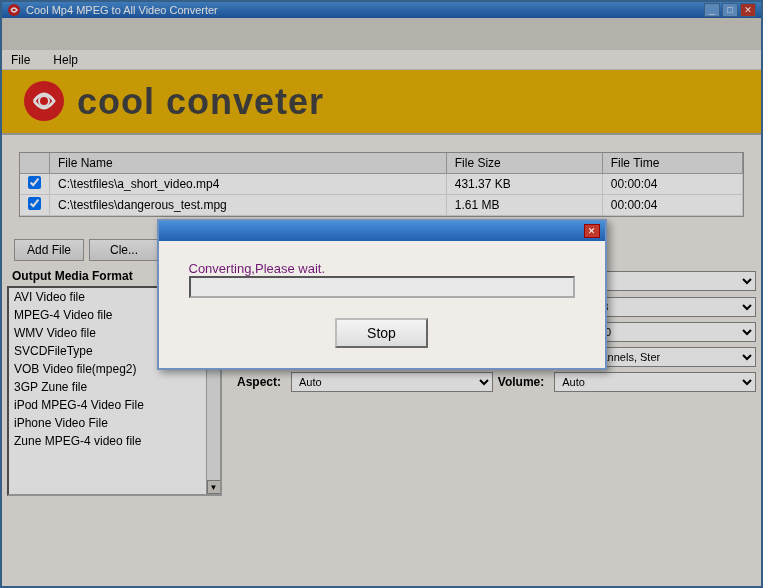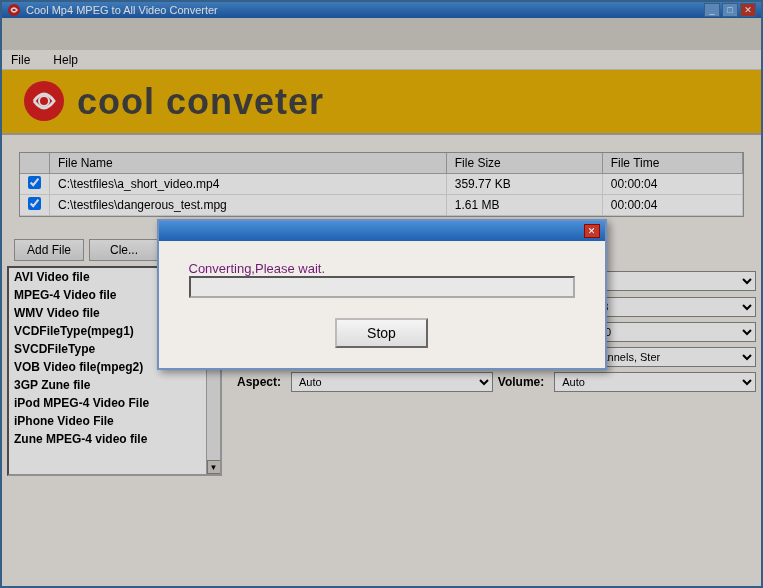--- a/index.html
+++ b/index.html
@@ -160,21 +160,20 @@
       height: 100%;
     }
     .format-list {
       flex: 1;
       overflow-y: auto;
     }
     .format-list-item {
       padding: 2px 5px;
       cursor: pointer;
       font-size: 12px;
-      font-weight: bold;
     }
     .scrollbar {
       width: 14px;
       background: #e8e8e8;
       border-left: 1px solid #aaa;
       display: flex;
       flex-direction: column;
       align-items: center;
     }
     .scroll-btn {
@@ -352,47 +351,47 @@
             <th class="checkbox-cell"></th>
             <th>File Name</th>
             <th>File Size</th>
             <th>File Time</th>
           </tr>
         </thead>
         <tbody>
           <tr>
             <td class="checkbox-cell"><input type="checkbox" checked="" style=""></td>
             <td>C:\testfiles\a_short_video.mp4</td>
-            <td>359.77 KB</td>
+            <td>431.37 KB</td>
             <td>00:00:04</td>
           </tr>
           <tr>
             <td class="checkbox-cell"><input type="checkbox" checked="" style=""></td>
             <td>C:\testfiles\dangerous_test.mpg</td>
             <td>1.61 MB</td>
             <td>00:00:04</td>
           </tr>
         </tbody>
       </table>
     </div>
 
     <div class="button-bar">
       <button class="win-button">Add File</button>
       <button class="win-button">Cle...</button>
     </div>
 
     <div class="output-section">
       <div style="display:flex; flex-direction:column; width:220px;">
+        <div class="output-label">Output Media Format</div>
         <div class="format-list-container">
           <div class="format-list-scroll">
             <div class="format-list">
               <div class="format-list-item">AVI Video file</div>
               <div class="format-list-item">MPEG-4 Video file</div>
               <div class="format-list-item">WMV Video file</div>
-              <div class="format-list-item">VCDFileType(mpeg1)</div>
               <div class="format-list-item">SVCDFileType</div>
               <div class="format-list-item">VOB Video file(mpeg2)</div>
               <div class="format-list-item">3GP Zune file</div>
               <div class="format-list-item">iPod MPEG-4 Video File</div>
               <div class="format-list-item">iPhone Video File</div>
               <div class="format-list-item">Zune MPEG-4 video file</div>
             </div>
             <div class="scrollbar">
               <div class="scroll-btn">▲</div>
               <div class="scroll-track">

